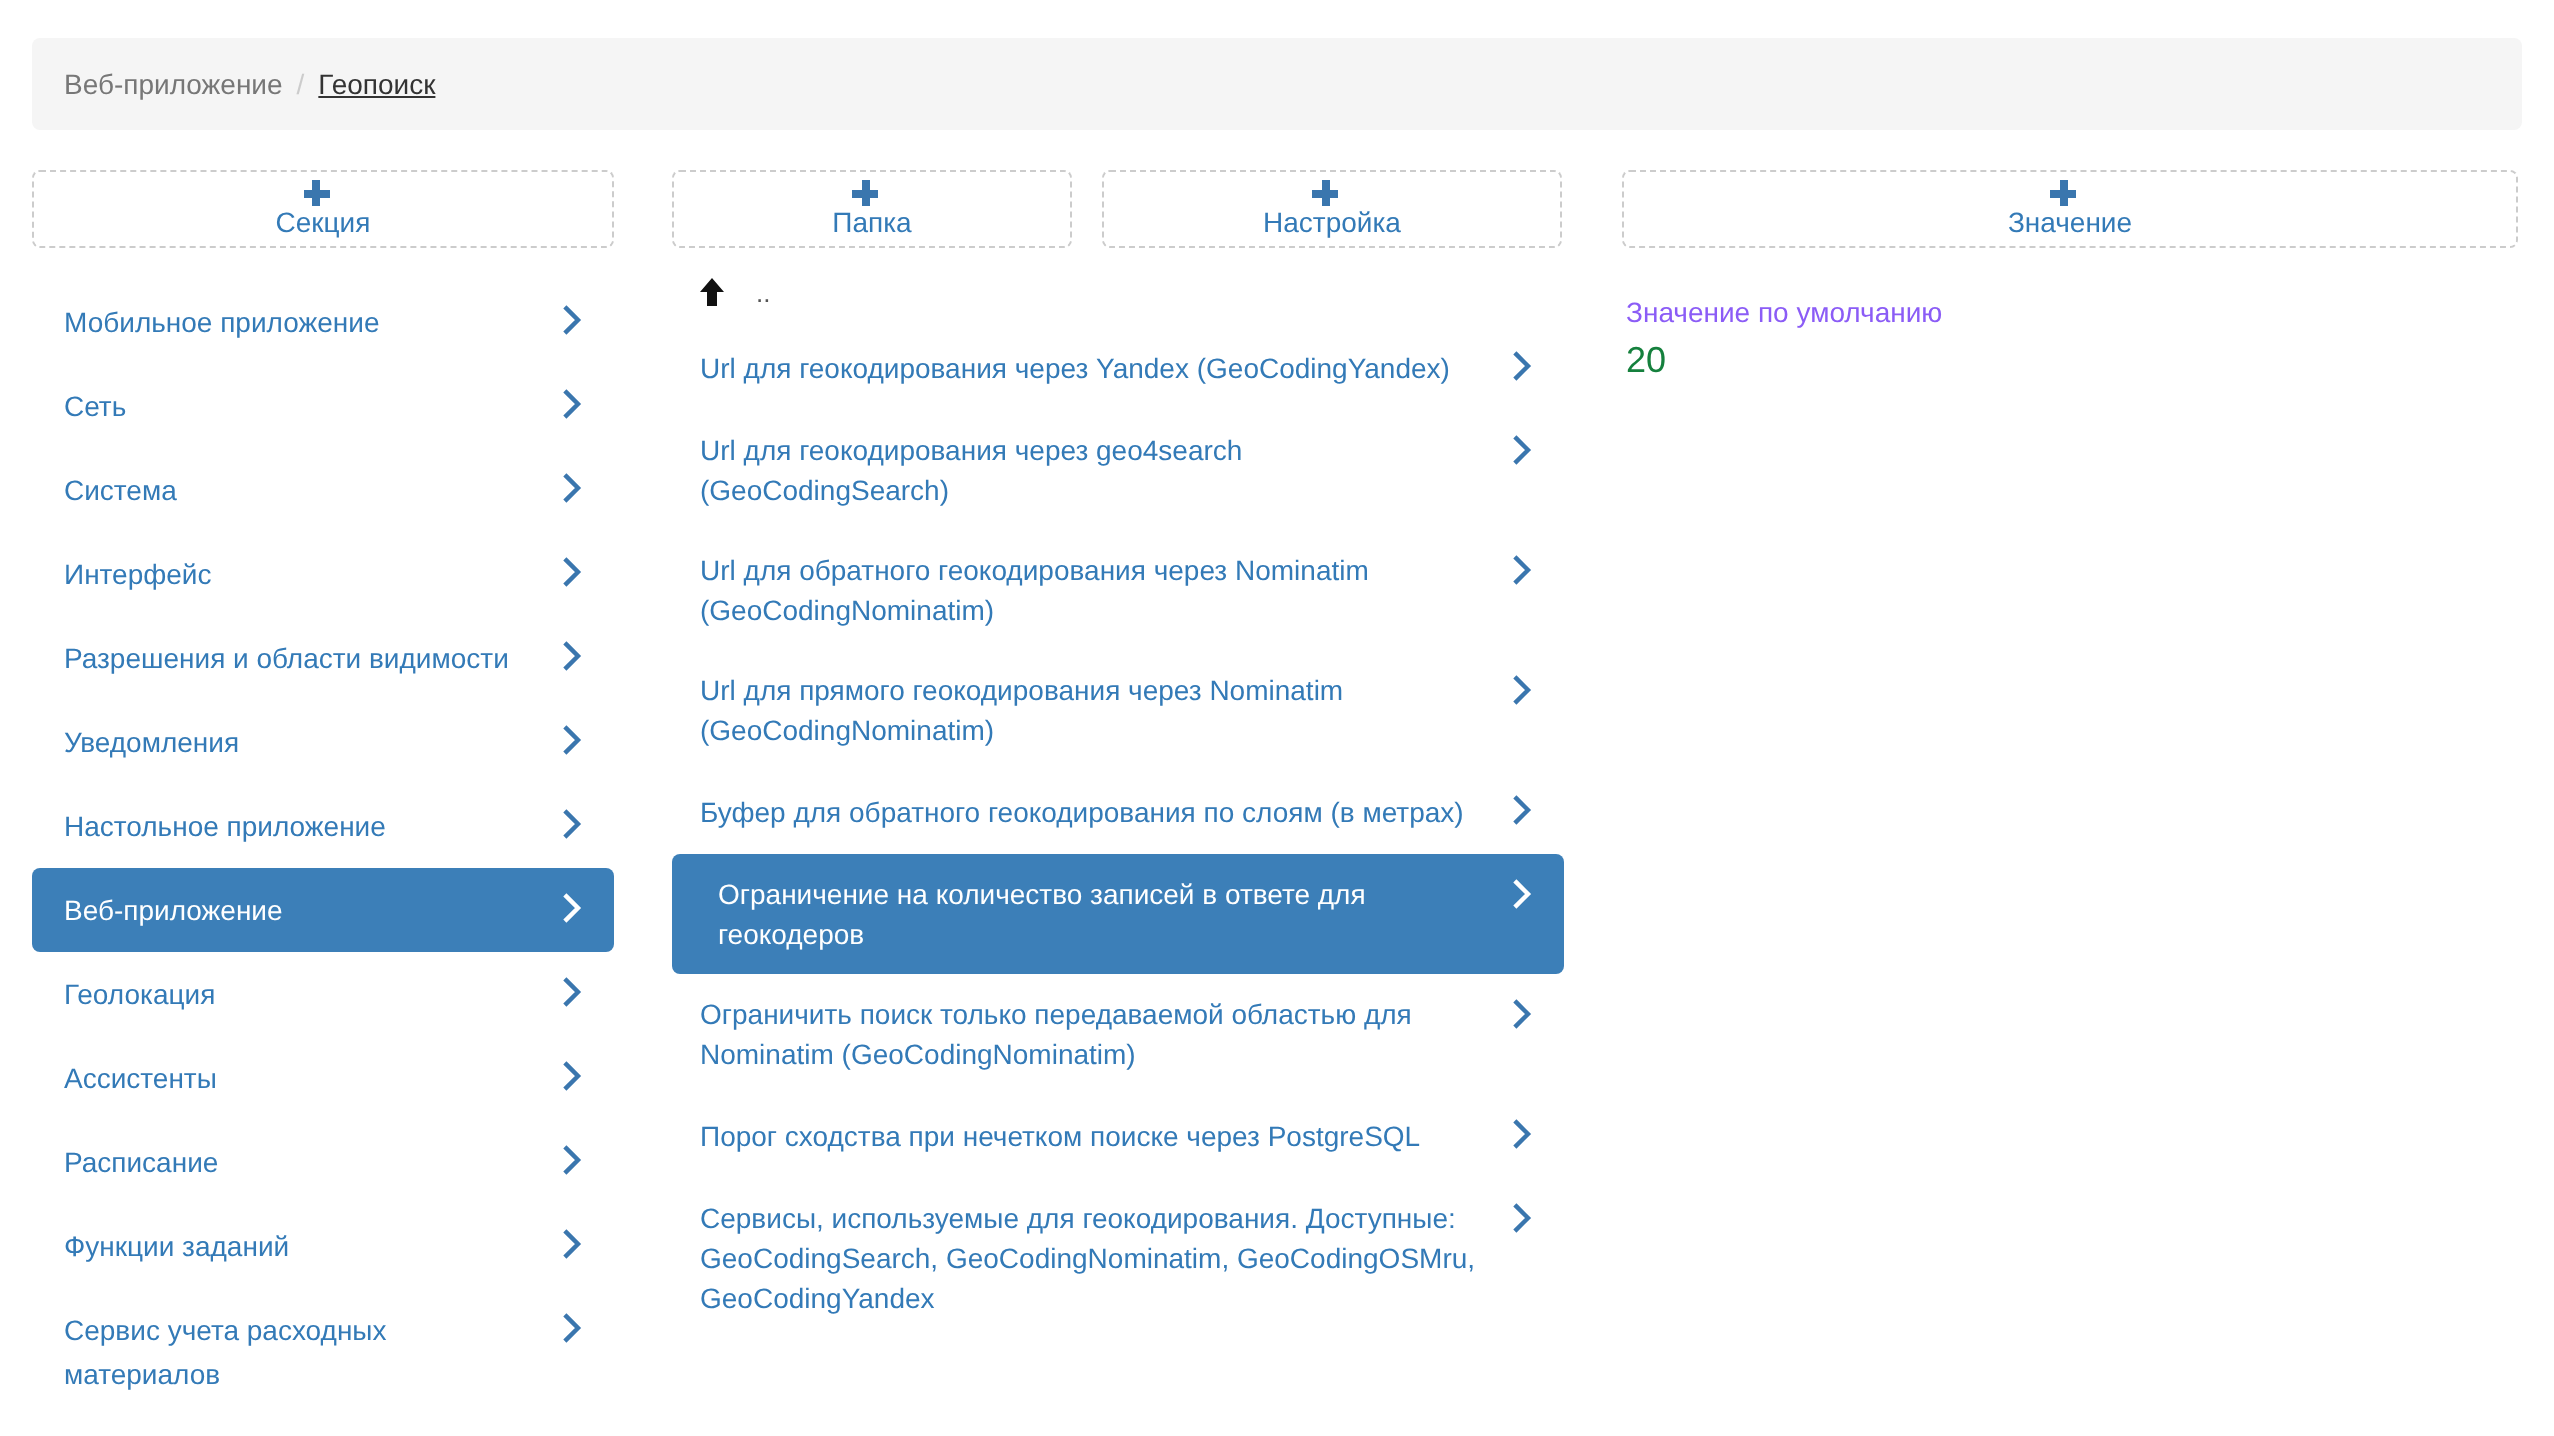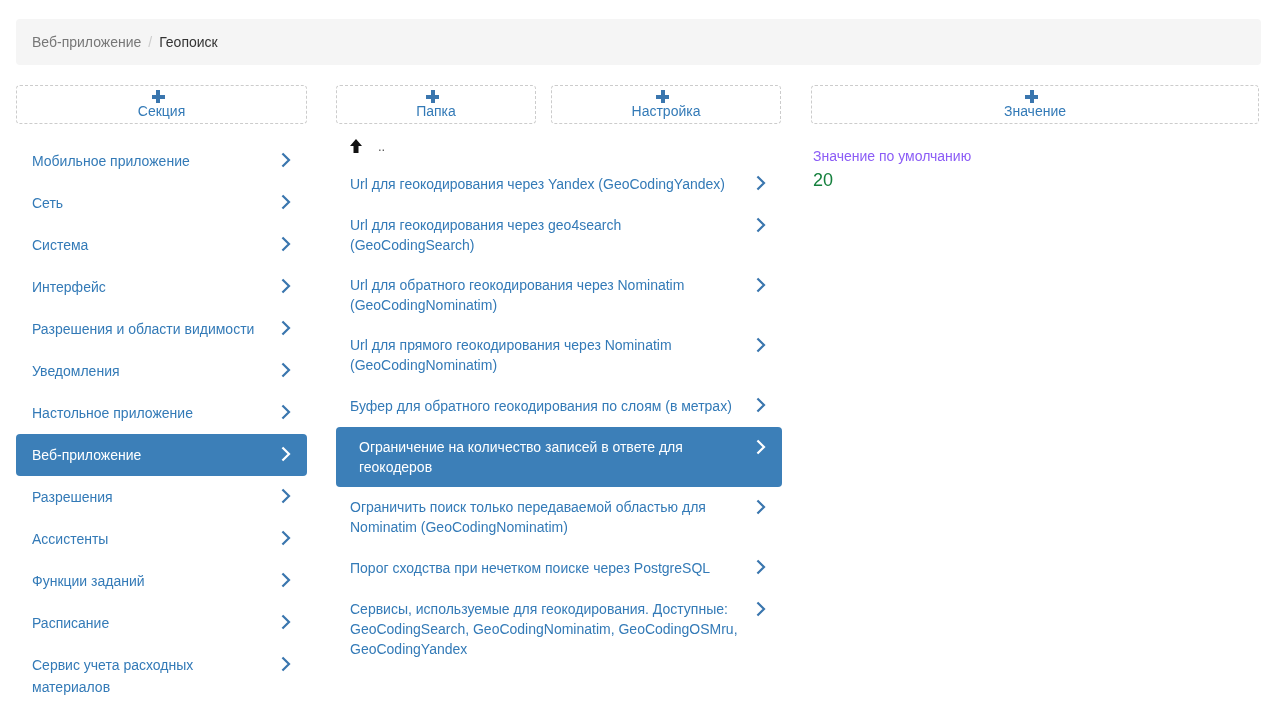--- a/index.html
+++ b/index.html
@@ -33,20 +33,21 @@
     font-size: 14px;
   }
   .bc-sep {
     color: #cccccc;
     margin: 0 7px;
     font-size: 14px;
   }
   .bc-current {
     color: #333333;
     font-size: 14px;
+    text-decoration: underline;
   }
 
   
   .columns {
     position: absolute;
     left: 0;
     top: 85px;
     width: 1277px;
     height: 633px;
   }
@@ -254,45 +255,45 @@
         </div>
         <div class="nav-item active">
           <span class="label">Веб-приложение</span>
           <span class="chev">
             <svg width="12" height="16" viewBox="0 0 12 16" aria-hidden="true">
               <path d="M2.2 2.2 L8 8 L2.2 13.8" fill="none" stroke="#ffffff" stroke-width="2.2" stroke-linecap="square" stroke-linejoin="miter"></path>
             </svg>
           </span>
         </div>
         <div class="nav-item">
-          <span class="label">Разрешения</span>
+          <span class="label">Геолокация</span>
           <span class="chev">
             <svg width="12" height="16" viewBox="0 0 12 16" aria-hidden="true">
               <path d="M2.2 2.2 L8 8 L2.2 13.8" fill="none" stroke="#3a76ae" stroke-width="2.2" stroke-linecap="square" stroke-linejoin="miter"></path>
             </svg>
           </span>
         </div>
         <div class="nav-item">
           <span class="label">Ассистенты</span>
           <span class="chev">
             <svg width="12" height="16" viewBox="0 0 12 16" aria-hidden="true">
               <path d="M2.2 2.2 L8 8 L2.2 13.8" fill="none" stroke="#3a76ae" stroke-width="2.2" stroke-linecap="square" stroke-linejoin="miter"></path>
             </svg>
           </span>
         </div>
         <div class="nav-item">
+          <span class="label">Расписание</span>
+          <span class="chev">
+            <svg width="12" height="16" viewBox="0 0 12 16" aria-hidden="true">
+              <path d="M2.2 2.2 L8 8 L2.2 13.8" fill="none" stroke="#3a76ae" stroke-width="2.2" stroke-linecap="square" stroke-linejoin="miter"></path>
+            </svg>
+          </span>
+        </div>
+        <div class="nav-item">
           <span class="label">Функции заданий</span>
-          <span class="chev">
-            <svg width="12" height="16" viewBox="0 0 12 16" aria-hidden="true">
-              <path d="M2.2 2.2 L8 8 L2.2 13.8" fill="none" stroke="#3a76ae" stroke-width="2.2" stroke-linecap="square" stroke-linejoin="miter"></path>
-            </svg>
-          </span>
-        </div>
-        <div class="nav-item">
-          <span class="label">Расписание</span>
           <span class="chev">
             <svg width="12" height="16" viewBox="0 0 12 16" aria-hidden="true">
               <path d="M2.2 2.2 L8 8 L2.2 13.8" fill="none" stroke="#3a76ae" stroke-width="2.2" stroke-linecap="square" stroke-linejoin="miter"></path>
             </svg>
           </span>
         </div>
         <div class="nav-item">
           <span class="label">Сервис учета расходных материалов</span>
           <span class="chev">
             <svg width="12" height="16" viewBox="0 0 12 16" aria-hidden="true">

